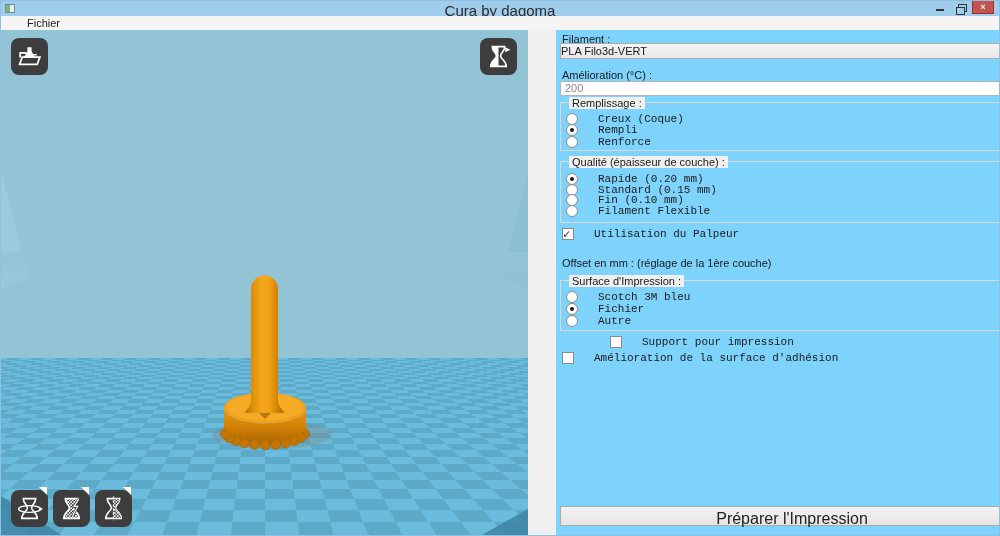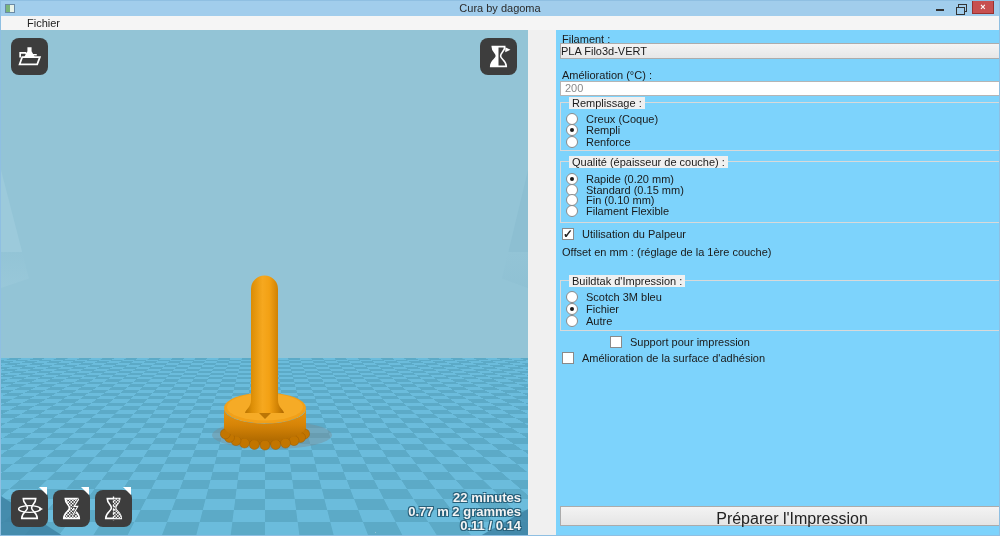--- a/index.html
+++ b/index.html
@@ -2,21 +2,21 @@
 <html><head>
 <meta charset="utf-8">
 <style>
   * { box-sizing: border-box; margin: 0; padding: 0; }
   body { font-family: "Liberation Sans", sans-serif; background:#fff; }
   .app { position:relative; width:1000px; height:536px; border:1px solid #8fbfe2; background:#f0f0f0; overflow:hidden; }
 
   
   .titlebar { position:absolute; left:0; top:0; right:0; height:15px; background:#a1cdec; }
   .app-icon { position:absolute; left:4px; top:3px; width:10px; height:9px; background:linear-gradient(90deg,#7ab57a 0 45%, #e8f2e8 45%); border:1px solid #6a8aa5; }
-  .title-text { position:absolute; left:0; right:0; top:1px; text-align:center; font-size:11px; color:#2b2b2b; }
+  .title-text { position:absolute; left:0; right:0; top:1px; text-align:center; font-size:15px; color:#2b2b2b; }
   .win-btn { position:absolute; top:0; height:15px; }
   .btn-min { right:52px; width:14px; }
   .btn-min::after { content:""; position:absolute; left:3px; top:8px; width:8px; height:2px; background:#333; }
   .btn-max { right:32px; width:14px; }
   .btn-max::before { content:""; position:absolute; left:5px; top:3px; width:7px; height:6px; border:1px solid #333; }
   .btn-max::after { content:""; position:absolute; left:3px; top:6px; width:7px; height:6px; border:1px solid #333; background:#a1cdec; }
   .btn-close { right:5px; width:22px; height:13px; top:0; background:#c75050; border:1px solid #99312f; border-top:none; text-align:center; color:#fff; font-size:9px; font-weight:bold; line-height:12px; }
 
   
   .menubar { position:absolute; left:0; top:15px; right:0; height:14px; background:#f5f5f5; }
@@ -58,21 +58,21 @@
   .disabled-val { color:#8a8a8a; }
   .spin { position:absolute; width:13px; height:15px; }
   .spin span { position:absolute; left:0; width:13px; height:7px; background:linear-gradient(#f6f6f6,#e8e8e8); border:1px solid #acacac; }
   .spin .up { top:0; } .spin .dn { top:8px; }
   .spin .up::after { content:""; position:absolute; left:3px; top:2px; border-left:3px solid transparent; border-right:3px solid transparent; border-bottom:3px solid #555; }
   .spin .dn::after { content:""; position:absolute; left:3px; top:2px; border-left:3px solid transparent; border-right:3px solid transparent; border-top:3px solid #555; }
 
   .group { position:absolute; left:4px; right:4px; border:1px solid #d9d9d9;padding-left:20px; }
   .legend { position:absolute; top:-6px; left:8px; background:#f0f0f0; padding:0 3px; font-size:11px; }
 
-  .opt-row { position:absolute; left:5px; display:flex; gap:8px; cursor:default; }
+  .opt-row { position:absolute; left:5px; display:flex; gap:20px; cursor:default;font-family:Liberation Mono, monospace; }
   .radio { width:12px; height:12px; border:1px solid #8a8a8a; border-radius:50%; background:#fff; position:relative; flex:none; }
   .radio.on::after { content:""; position:absolute; left:3px; top:3px; width:4px; height:4px; border-radius:50%; background:#1a1a1a; }
   .checkbox { width:12px; height:12px; border:1px solid #8a8a8a; background:#fff; position:relative; flex:none; }
   .checkbox.on::after { content:"\2713"; position:absolute; left:0px; top:-2px; font-size:12px; font-weight:bold; color:#222; }
 
   .prepare-btn { position:absolute; left:4px; right:4px; top:476px; height:20px; background:linear-gradient(#f3f3f3,#e5e5e5); border:1px solid #ababab; font-size:16px; color:#222; text-align:center; line-height:24px; cursor:pointer; }
 </style>
 </head>
 <body>
 
@@ -179,25 +179,20 @@
       </svg>
     </div>
     <div class="tool-btn tb-mirror corner-badge">
       <svg width="27" height="27" viewBox="0 0 26 26">
         <path d="M7 3.5 H19 C19 8 15 9.5 15 12.5 C15 15.5 20.5 17 20.5 22.5 H5.5 C5.5 17 11 15.5 11 12.5 C11 9.5 7 8 7 3.5 Z" fill="none" stroke="#fff" stroke-width="1.5"></path>
         <path d="M7 3.5 H19 C19 8 15 9.5 15 12.5 C15 15.5 20.5 17 20.5 22.5 H5.5 C5.5 17 11 15.5 11 12.5 C11 9.5 7 8 7 3.5 Z" fill="url(#hatch)" clip-path="url(#clip-right)" opacity="0.9"></path>
         <line x1="13" y1="1.5" x2="13" y2="24.5" stroke="#fff" stroke-width="1.3" stroke-dasharray="2.2,1.6"></line>
       </svg>
     </div>
 
-    <div class="stats">
-      <div>22 minutes</div>
-      <div>0.77 m 2 grammes</div>
-      <div>0.11 / 0.14</div>
-    </div>
   </div>
 
   <div class="panel">
 
     <div class="p-label" style="top:3px">Filament :</div>
     <div class="combo" style="top:13px">
       <span>PLA Filo3d-VERT</span>
       <span class="chev"></span>
     </div>
 
@@ -242,24 +237,24 @@
         <span class="radio"></span>
         <span>Filament Flexible</span>
       </div>
     </div>
 
     <div class="opt-row" style="top:198px; left:6px;">
       <span class="checkbox on"></span>
       <span>Utilisation du Palpeur</span>
     </div>
 
-    <div class="p-label" style="top:216px">Offset en mm : (réglage de la 1ère couche)</div>
+    <div class="p-label" style="top:227px">Offset en mm : (réglage de la 1ère couche)</div>
 
     <div class="group" style="top:250px; height:51px;">
-      <span class="legend">Buildtak d'Impression :</span>
+      <span class="legend">Surface d'Impression :</span>
       <div class="opt-row" style="top:10px">
         <span class="radio"></span>
         <span>Scotch 3M bleu</span>
       </div>
       <div class="opt-row" style="top:22px">
         <span class="radio on"></span>
         <span>Fichier</span>
       </div>
       <div class="opt-row" style="top:34px">
         <span class="radio"></span>

